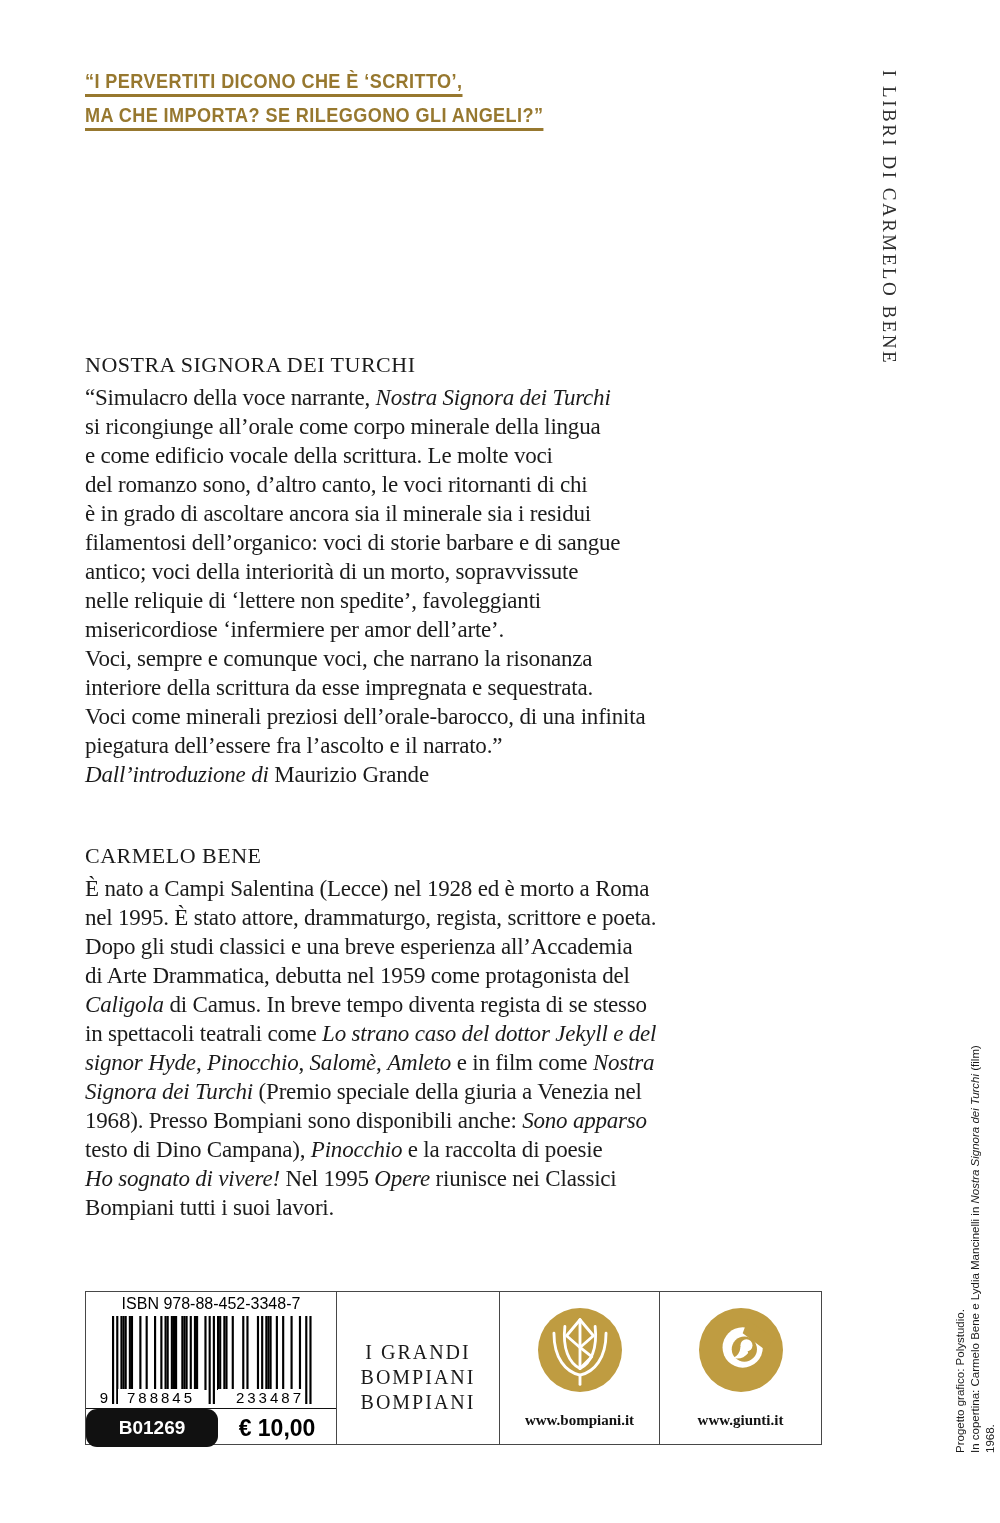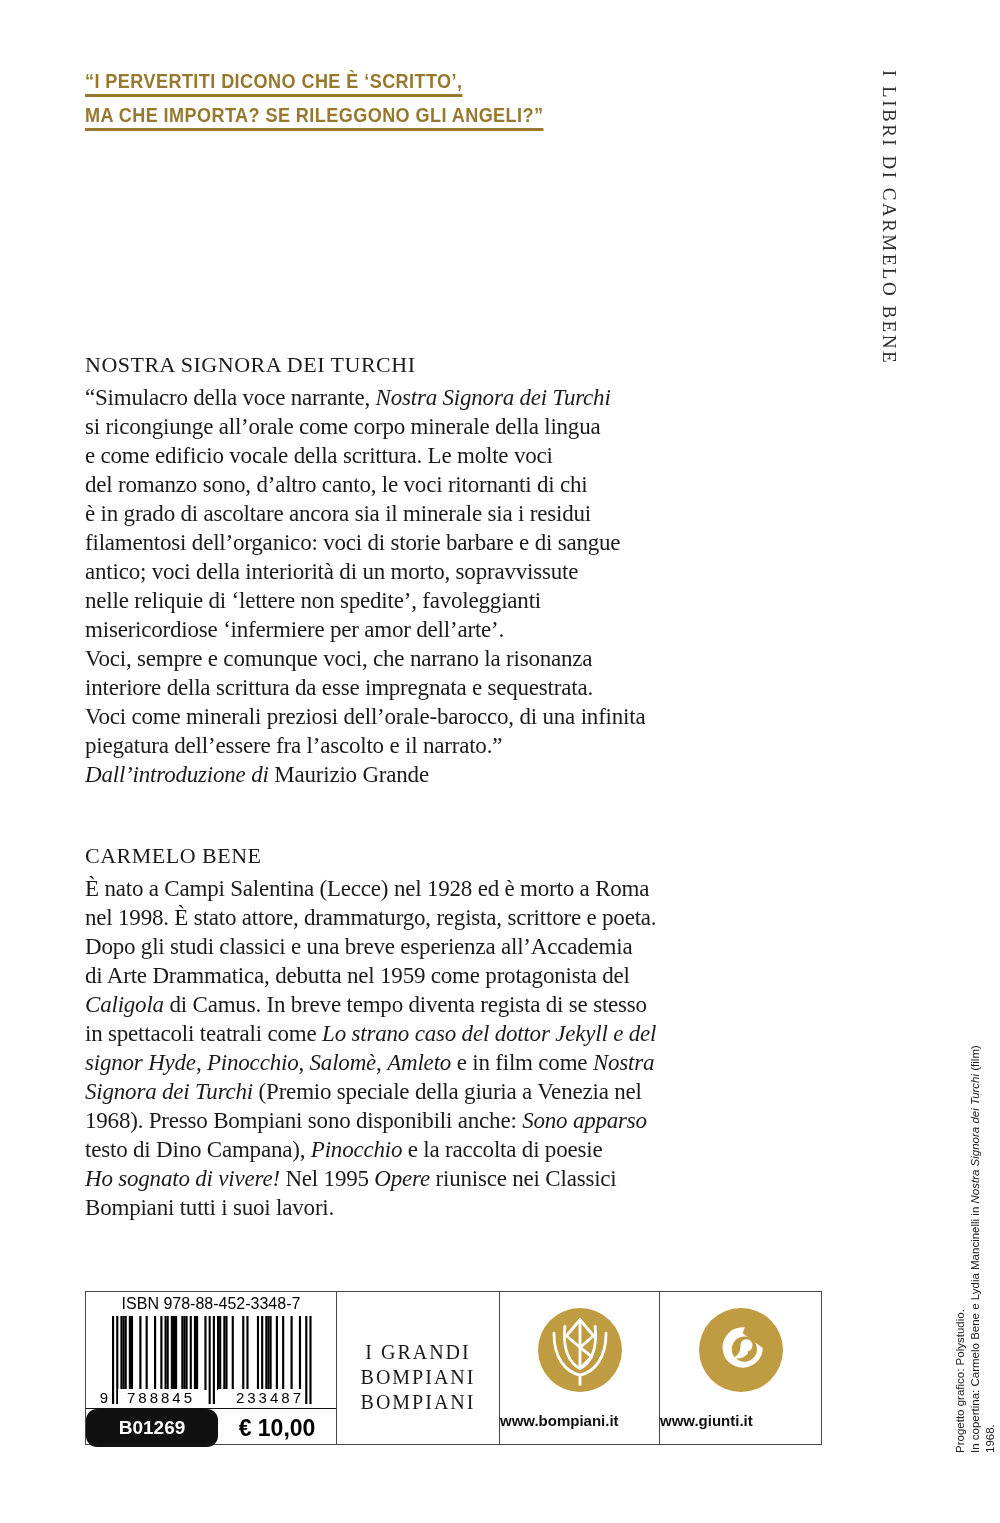--- a/index.html
+++ b/index.html
@@ -49,22 +49,22 @@
             border-top:1px solid #111;}
   .code{width:132px;background:#111;color:#fff;font-family:"Liberation Sans",sans-serif;
         font-weight:700;font-size:19px;display:flex;align-items:center;justify-content:center;border-radius:11px;}
   .price{flex:1;color:#000;font-family:"Liberation Sans",sans-serif;font-weight:700;
          font-size:23px;display:flex;align-items:center;justify-content:center;}
 
   .imprint-box .imprint-inner{position:absolute;top:48px;left:0;width:100%;text-align:center;}
   .imprint-line{font-size:20px;letter-spacing:2px;line-height:25px;color:#1a1a1a;}
 
   .logo-circle{position:absolute;top:16px;left:50%;transform:translateX(-50%);}
-  .url{position:absolute;top:120px;left:0;width:100%;
-       font-family:Liberation Sans, sans-serif;font-weight:700;font-size:15px;color:#111;}
+  .url{position:absolute;top:120px;left:0;width:100%;text-align:center;
+       font-family:Liberation Serif, serif;font-weight:700;font-size:15px;color:#111;}
 
   
   .credits{position:absolute;left:953px;top:1453px;width:425px;
            transform:rotate(-90deg);transform-origin:0 0;
            display:flex;flex-direction:column-reverse;}
   .credits .tline{font-family:"Liberation Sans",sans-serif;font-size:11.5px;line-height:15px;
                   letter-spacing:0;color:#1a1a1a;}
 </style>
 </head>
 <body>
@@ -95,21 +95,21 @@
         <div class="tline"><span>Voci come minerali preziosi dell’orale-barocco, di una infinita</span></div>
         <div class="tline"><span>piegatura dell’essere fra l’ascolto e il narrato.”</span></div>
         <div class="tline"><i>Dall’introduzione di </i><span>Maurizio Grande</span></div>
       </div>
   </section>
 
   <section class="textblock s2">
     <h2>CARMELO BENE</h2>
     <div class="body">
         <div class="tline"><span>È nato a Campi Salentina (Lecce) nel 1928 ed è morto a Roma</span></div>
-        <div class="tline"><span>nel 1998. È stato attore, drammaturgo, regista, scrittore e poeta.</span></div>
+        <div class="tline"><span>nel 1995. È stato attore, drammaturgo, regista, scrittore e poeta.</span></div>
         <div class="tline"><span>Dopo gli studi classici e una breve esperienza all’Accademia</span></div>
         <div class="tline"><span>di Arte Drammatica, debutta nel 1959 come protagonista del</span></div>
         <div class="tline"><i>Caligola</i><span> di Camus. In breve tempo diventa regista di se stesso</span></div>
         <div class="tline"><span>in spettacoli teatrali come </span><i>Lo strano caso del dottor Jekyll e del</i></div>
         <div class="tline"><i>signor Hyde</i><span>, </span><i>Pinocchio</i><span>, </span><i>Salomè</i><span>, </span><i>Amleto</i><span> e in film come </span><i>Nostra</i></div>
         <div class="tline"><i>Signora dei Turchi</i><span> (Premio speciale della giuria a Venezia nel</span></div>
         <div class="tline"><span>1968). Presso Bompiani sono disponibili anche: </span><i>Sono apparso</i></div>
         <div class="tline"><span>testo di Dino Campana), </span><i>Pinocchio</i><span> e la raccolta di poesie</span></div>
         <div class="tline"><i>Ho sognato di vivere!</i><span> Nel 1995 </span><i>Opere</i><span> riunisce nei Classici</span></div>
         <div class="tline"><span>Bompiani tutti i suoi lavori.</span></div>

